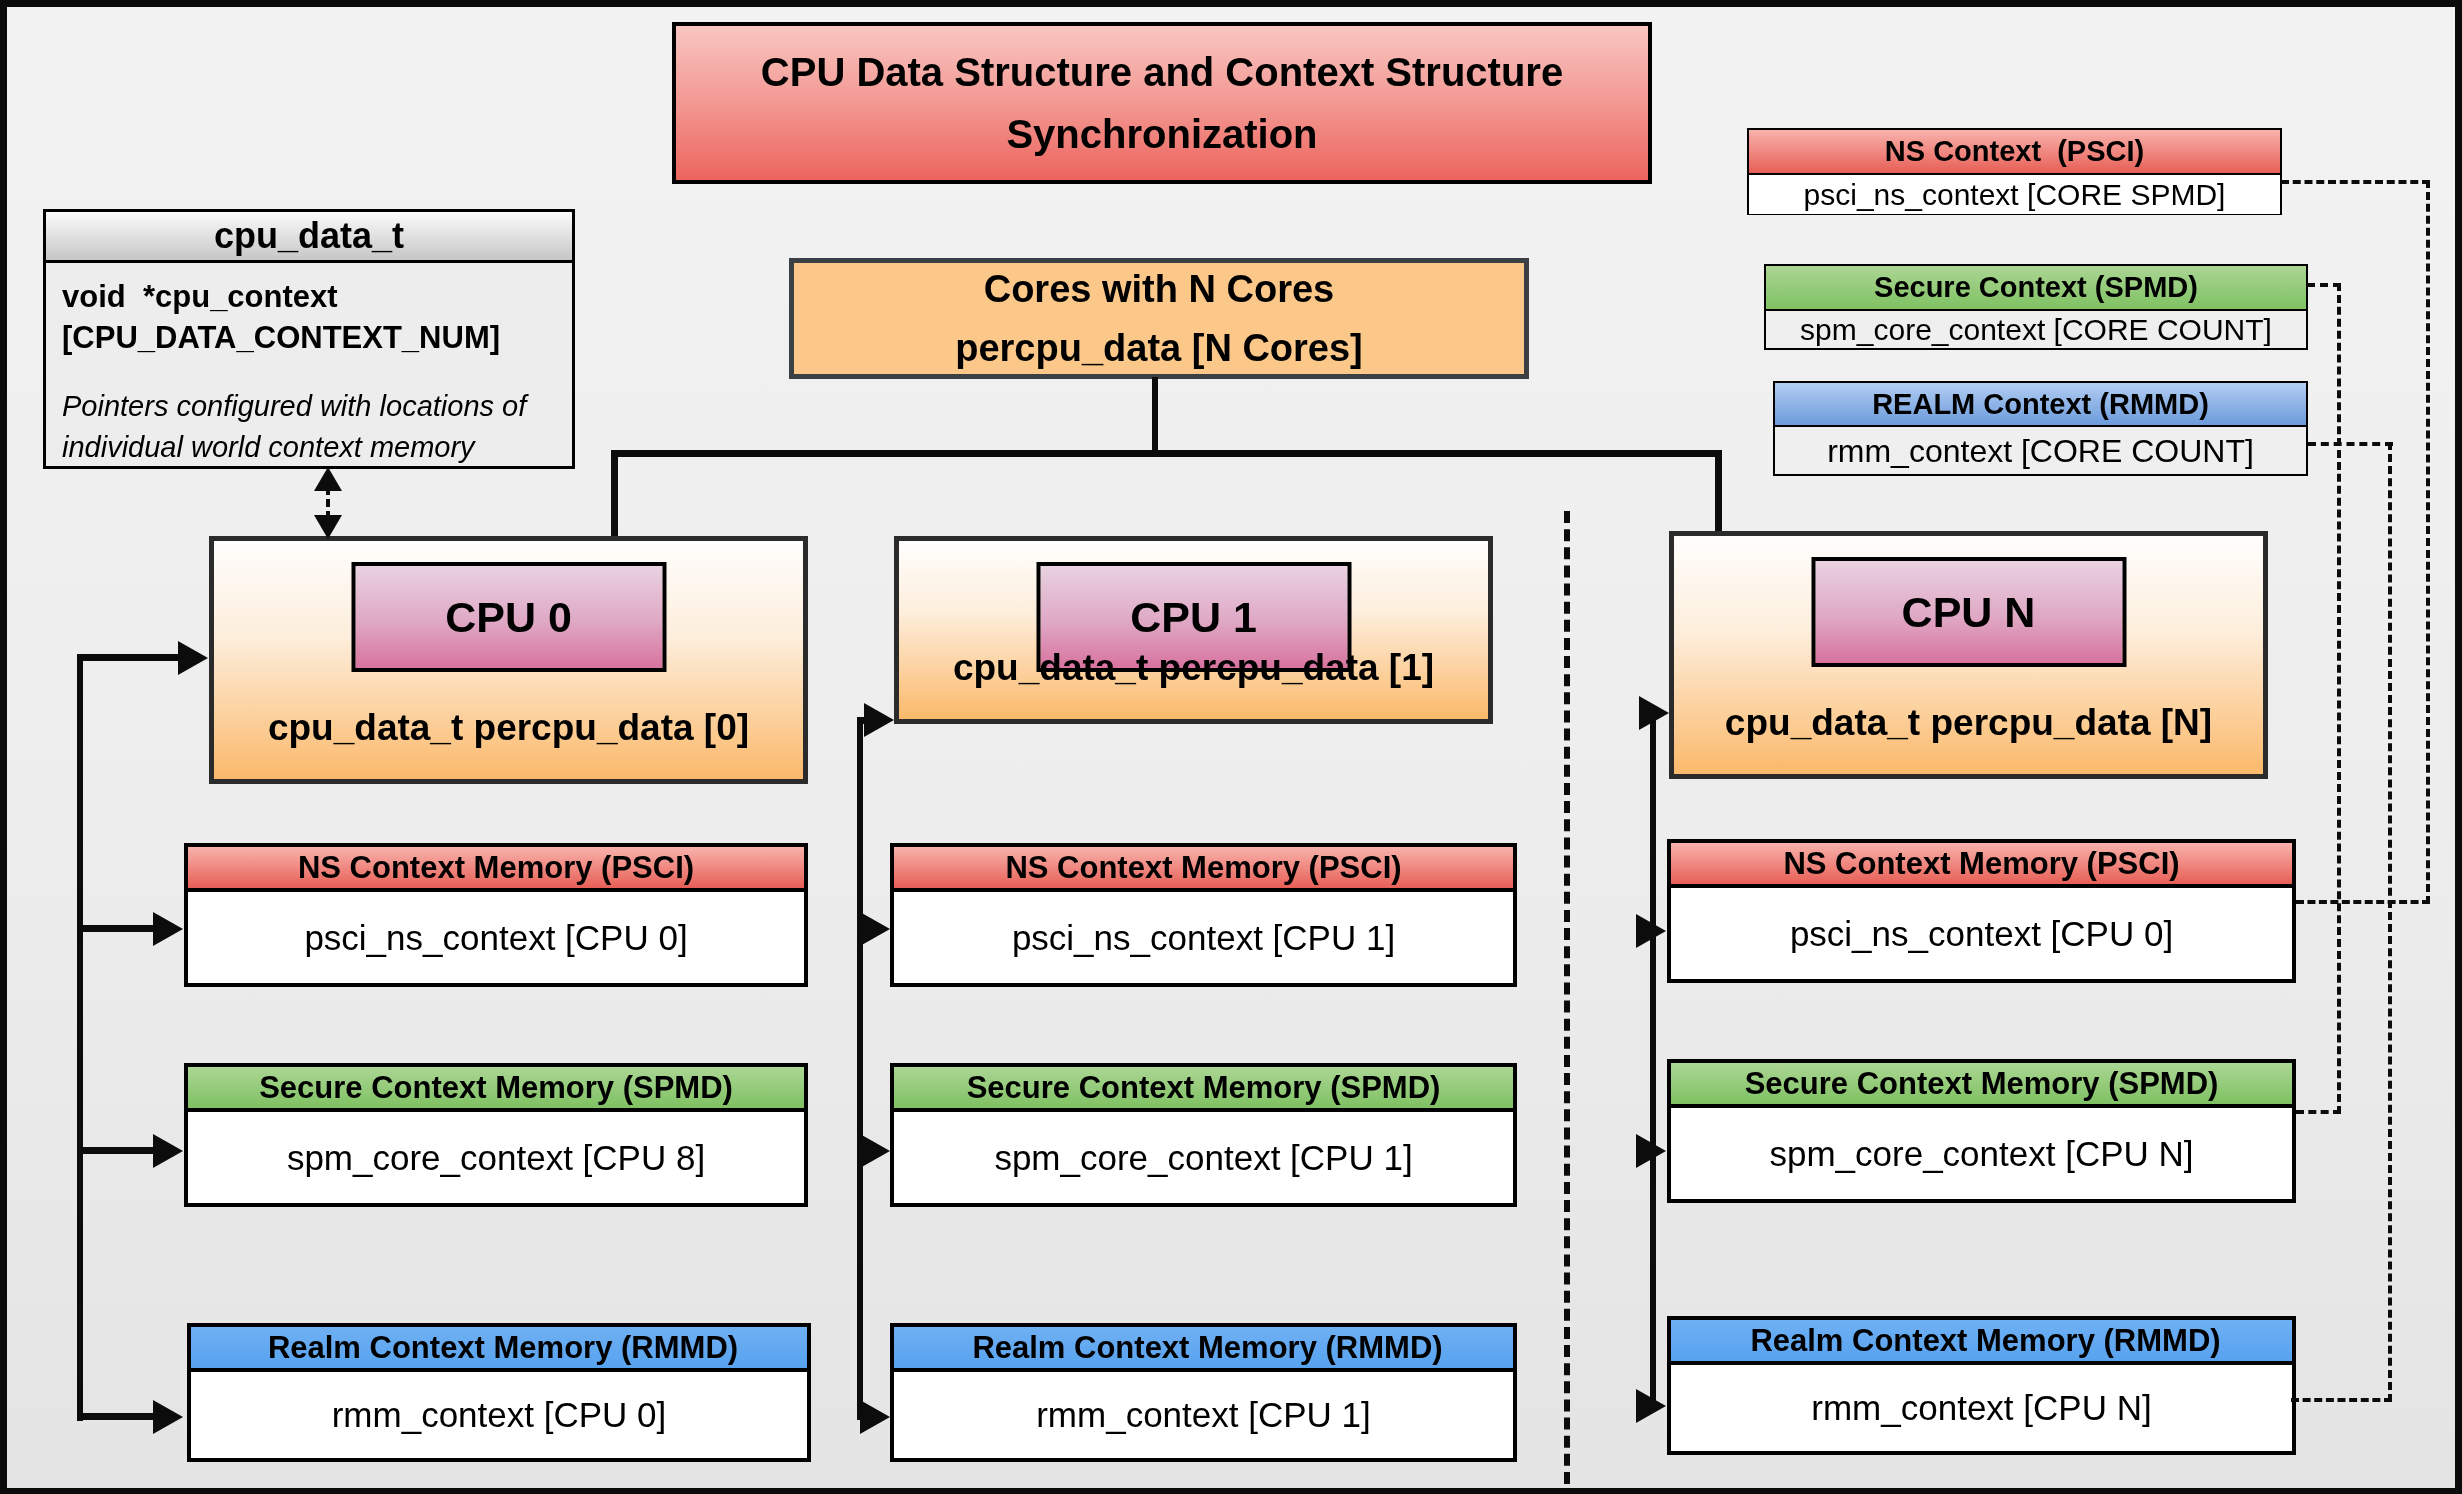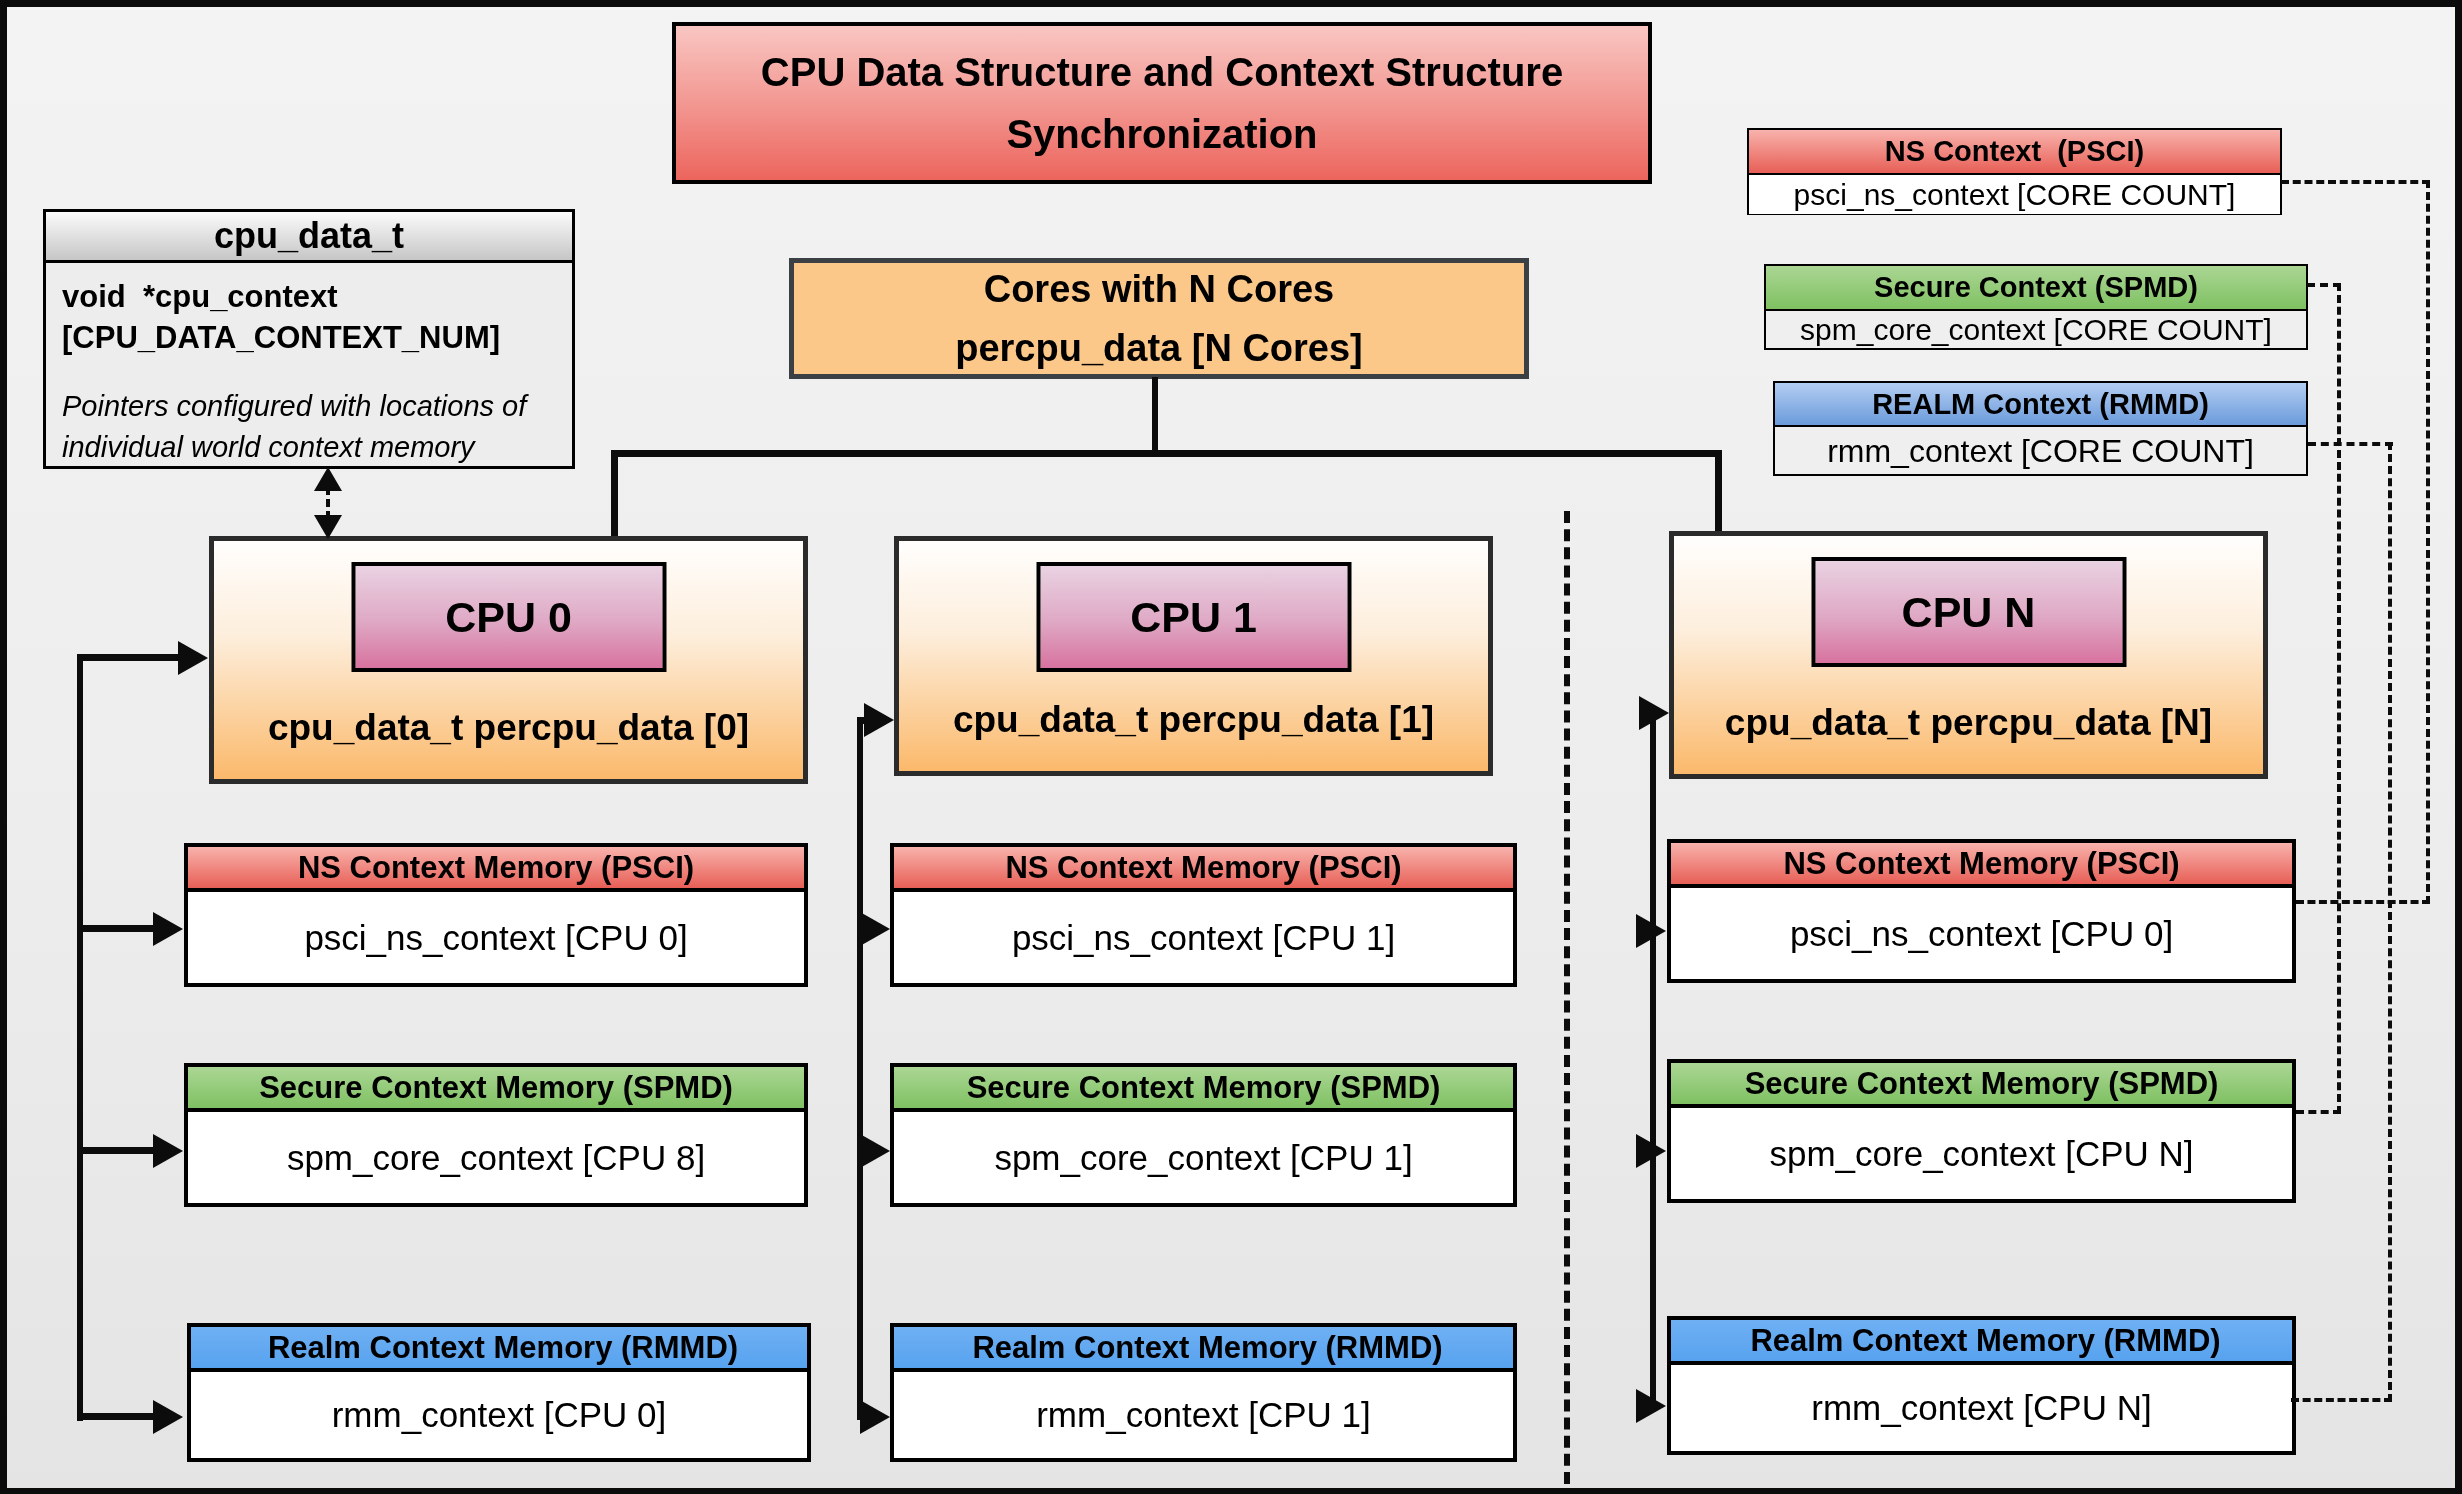--- a/index.html
+++ b/index.html
@@ -76,21 +76,21 @@
       <div class="txt">Cores with N Cores</div>
       <div class="txt">percpu_data [N Cores]</div>
     </div>
   </div>
 
   <div class="abs legend-box" style="left:1747px; top:128px; width:535px; height:87px;">
     <div class="legend-header hdr-red center">
       <span class="txt">NS Context  (PSCI)</span>
     </div>
     <div class="legend-body body-white center" style="height:39px;">
-      <span class="txt">psci_ns_context [CORE COUNT]</span>
+      <span class="txt">psci_ns_context [CORE SPMD]</span>
     </div>
   </div>
 
   <div class="abs legend-box" style="left:1764px; top:264px; width:544px; height:86px;">
     <div class="legend-header hdr-green center">
       <span class="txt">Secure Context (SPMD)</span>
     </div>
     <div class="legend-body center" style="height:38px;">
       <span class="txt">spm_core_context [CORE COUNT]</span>
     </div>
@@ -132,21 +132,21 @@
 
   <div class="abs ctx-box" style="left:187px; top:1323px; width:624px; height:139px;">
     <div class="ctx-header hdr-blue center">
       <span class="txt">Realm Context Memory (RMMD)</span>
     </div>
     <div class="ctx-body center">
       <span class="txt">rmm_context [CPU 0]</span>
     </div>
   </div>
 
-  <div class="abs cpu-box" style="left:894px; top:536px; width:599px; height:240px;">
+  <div class="abs cpu-box" style="left:894px; top:536px; width:599px; height:188px;">
     <div class="cpu-inner center">
       <span class="txt">CPU 1</span>
     </div>
     <div class="cpu-data-label txt">cpu_data_t percpu_data [1]</div>
   </div>
 
   <div class="abs ctx-box" style="left:890px; top:843px; width:627px; height:144px;">
     <div class="ctx-header hdr-red center">
       <span class="txt">NS Context Memory (PSCI)</span>
     </div>

